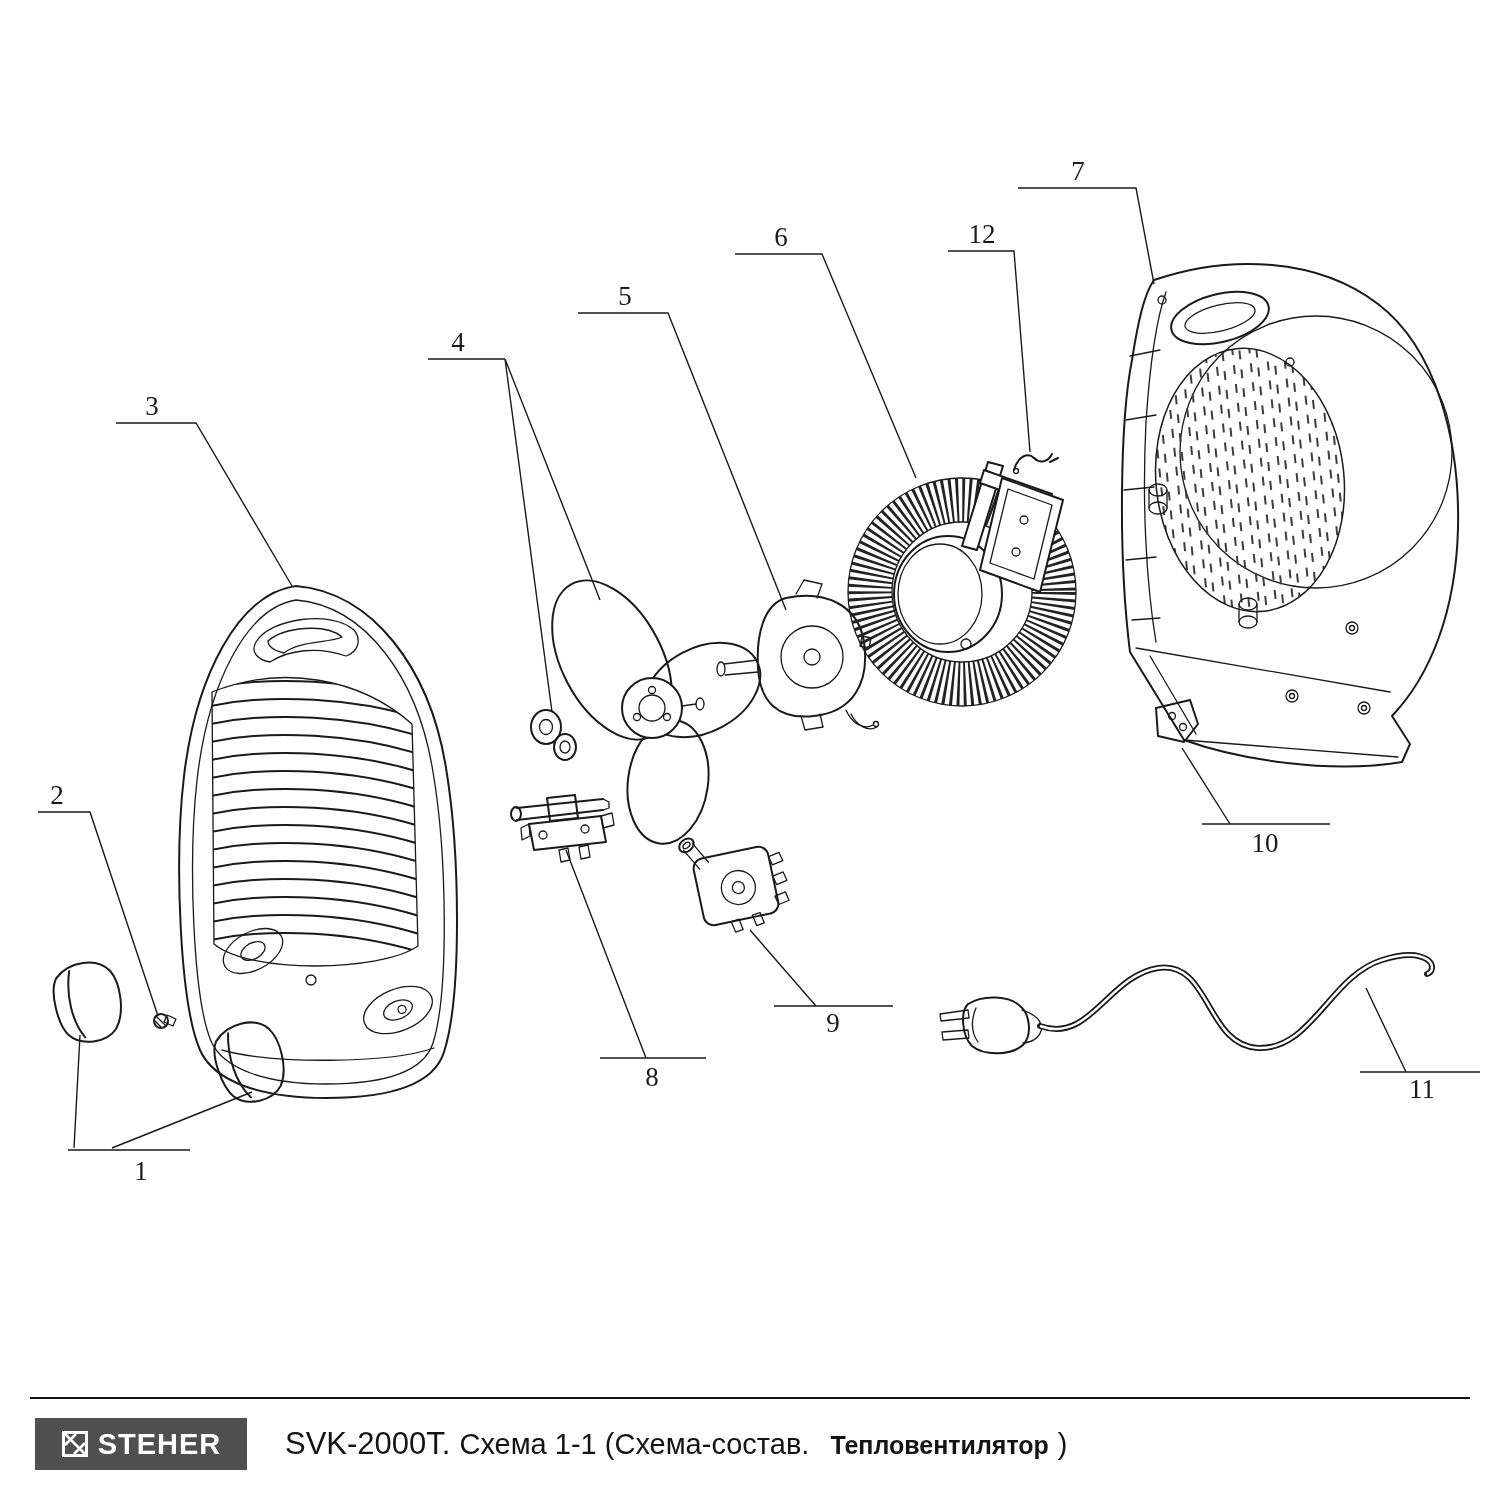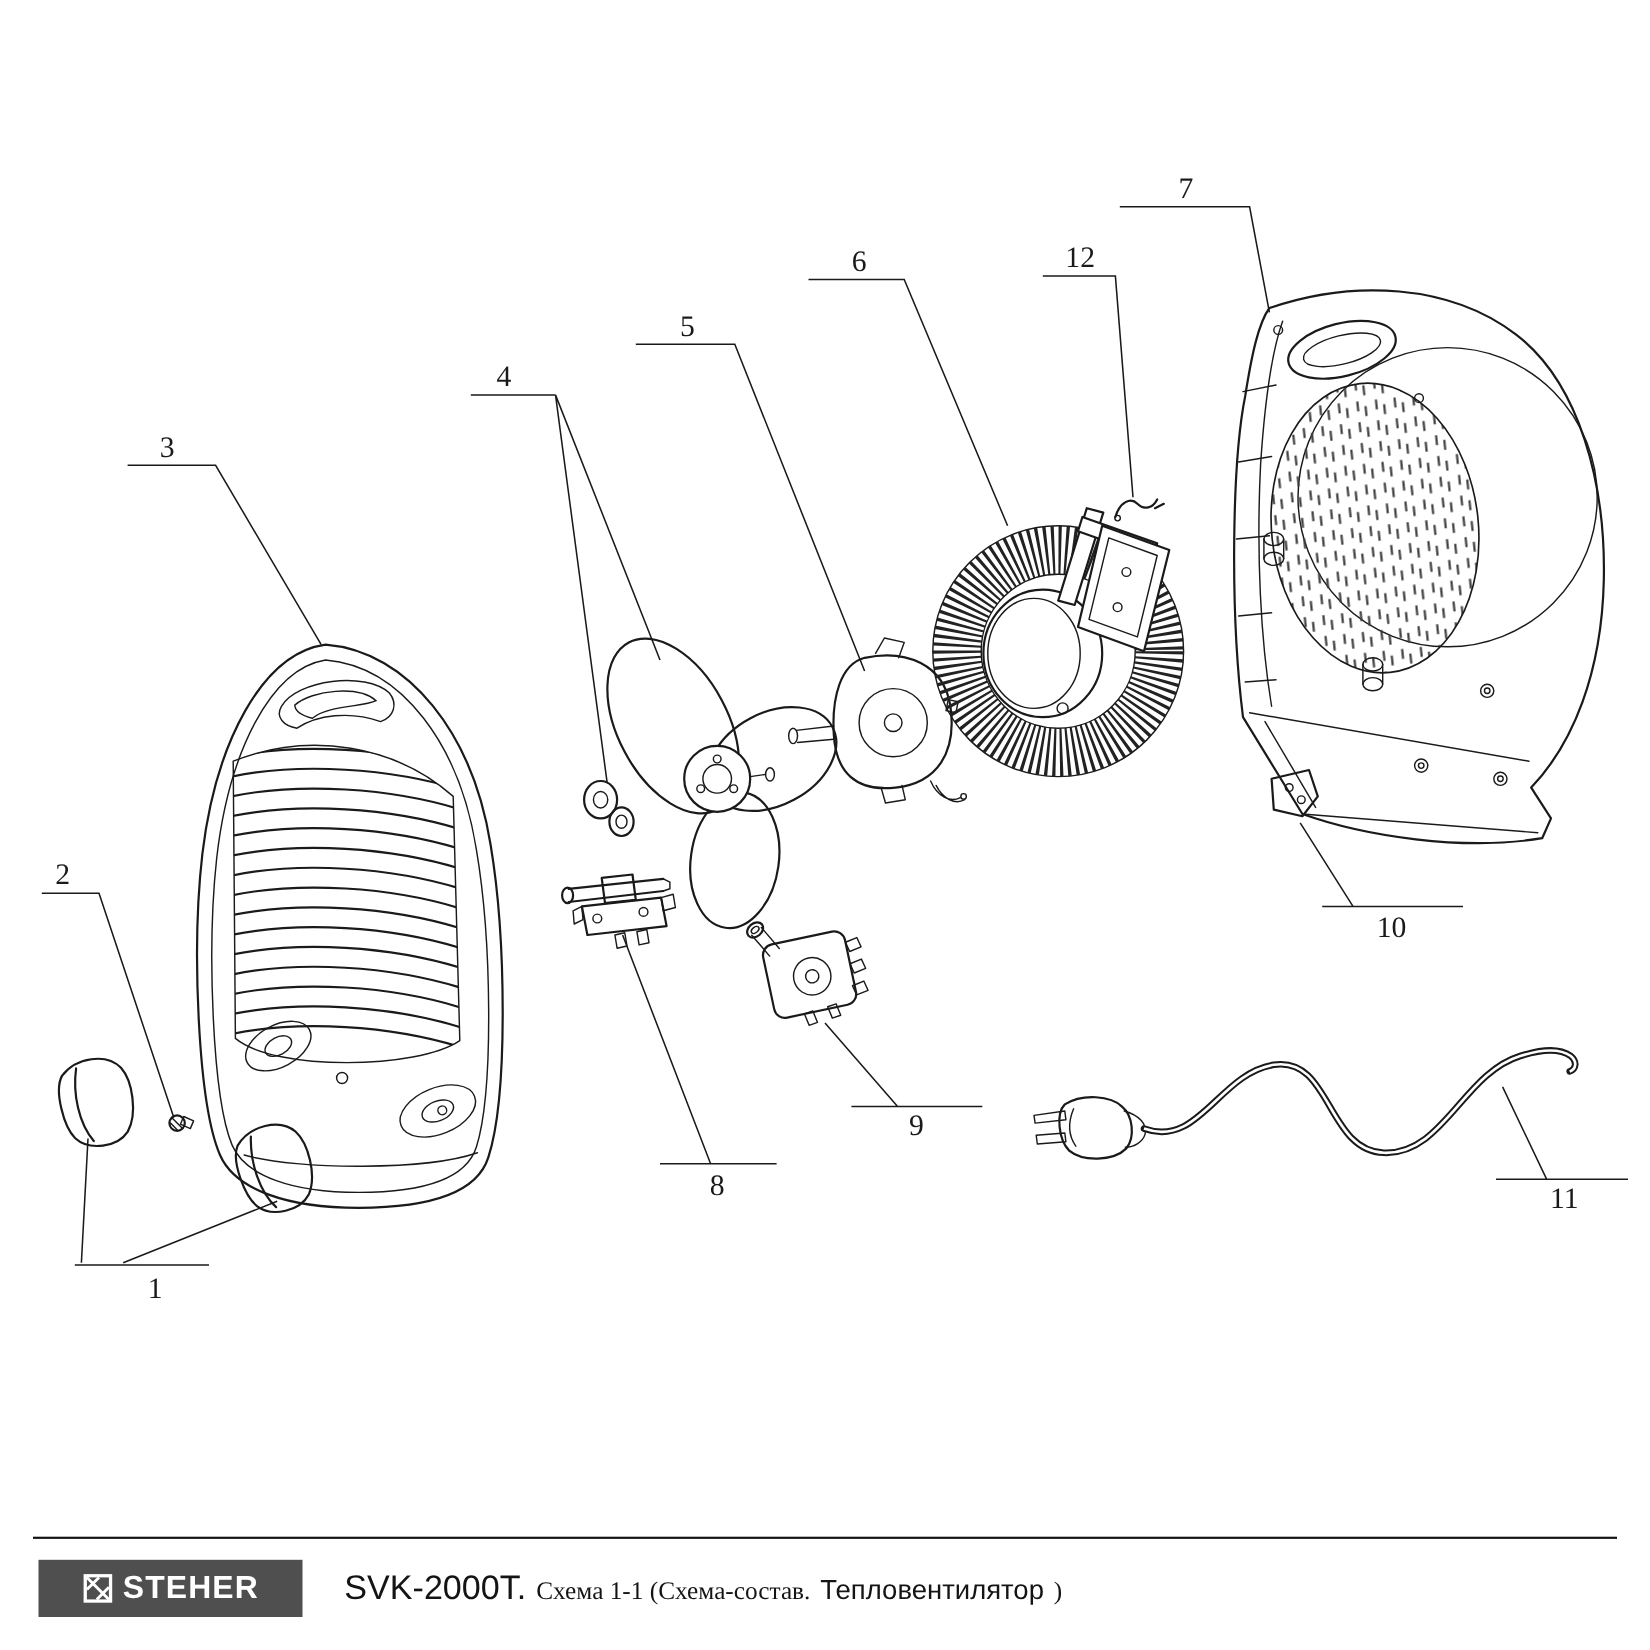--- a/index.html
+++ b/index.html
@@ -10,27 +10,27 @@
   
   .ln   { fill:none; stroke:#1a1a1a; stroke-width:2; stroke-linecap:round; stroke-linejoin:round; }
   .thin { stroke-width:1.3; }
   .wfill{ fill:#ffffff; }
   .ldr  { fill:none; stroke:#1a1a1a; stroke-width:1.4; }
   .lbl  { font-family:"Liberation Serif", serif; font-size:27px; fill:#1a1a1a; stroke:none; }
 
   
   .rule { position:absolute; left:30px; right:30px; top:1397px; height:2px; background:#141414; }
   .footer { position:absolute; left:35px; top:1418px; display:flex; align-items:center; gap:38px; }
-  .brand { width:240px; height:52px; background:#4f4f4f; color:#ffffff; display:flex;
+  .brand { width:212px; height:52px; background:#4f4f4f; color:#ffffff; display:flex;
            align-items:center; justify-content:center; gap:9px;
            font-weight:bold; font-size:29px; letter-spacing:1px; }
   .title { color:#141414; display:flex; align-items:baseline; gap:9px; white-space:nowrap; }
   .model   { font-size:31px; font-weight:normal; }
-  .scheme  { font-size:23px; font-weight:normal;font-family:Liberation Serif, serif; }
-  .product { font-size:25px; font-weight:normal; }
+  .scheme  { font-size:29px; font-weight:normal; }
+  .product { font-size:25px; font-weight:bold;margin-left:12px; }
 </style>
 </head>
 <body>
 
 <div class="page">
 
 <svg class="diagram" width="1500" height="1500" viewBox="0 0 1500 1500" xmlns="http://www.w3.org/2000/svg">
 
   <defs>
     <path id="slat" d="M180,0 C260,-26 370,-16 442,12"></path>

